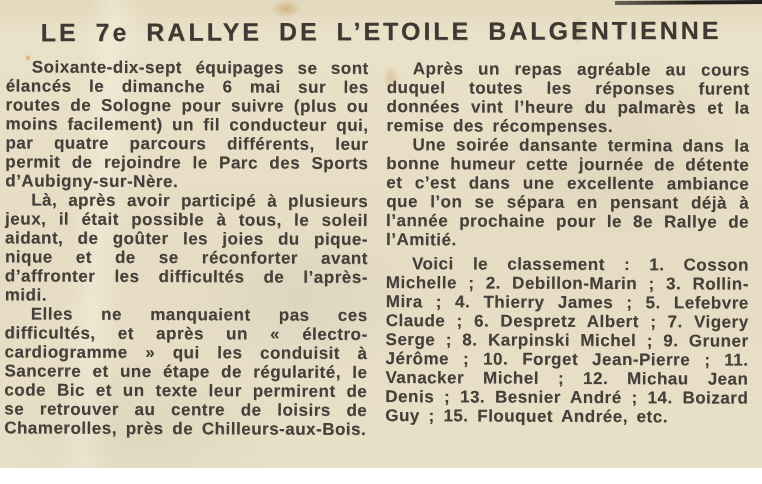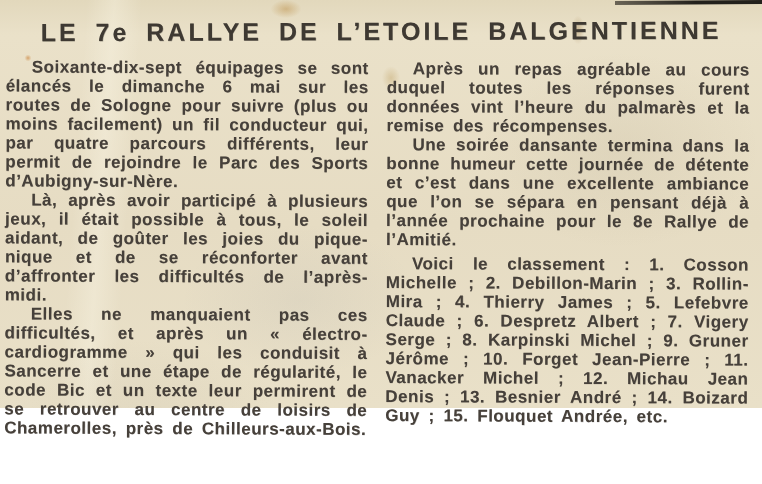--- a/index.html
+++ b/index.html
@@ -6,21 +6,21 @@
     margin: 0;
     padding: 0;
     width: 762px;
     height: 484px;
     overflow: hidden;
     font-family: "Liberation Sans", sans-serif;
   }
   .paper {
     position: relative;
     width: 762px;
-    height: 408px;
+    height: 468px;
     box-sizing: border-box;
     color: #46403a;
     background:
       
       radial-gradient(ellipse 22px 13px at 286px 9px,  rgba(176,122,38,0.38), rgba(176,122,38,0) 70%),
       radial-gradient(ellipse 9px 20px  at 578px 30px, rgba(140,100,40,0.32), rgba(140,100,40,0) 72%),
       radial-gradient(circle 4px        at 28px 58px,  rgba(196,112,30,0.55), rgba(196,112,30,0) 85%),
       radial-gradient(ellipse 13px 17px at 391px 78px, rgba(172,132,52,0.28), rgba(172,132,52,0) 70%),
       radial-gradient(ellipse 170px 110px at 300px 300px, rgba(105,115,140,0.07), rgba(105,115,140,0) 70%),
       radial-gradient(ellipse 200px 140px at 620px 150px, rgba(130,118,88,0.09), rgba(130,118,88,0) 70%),

